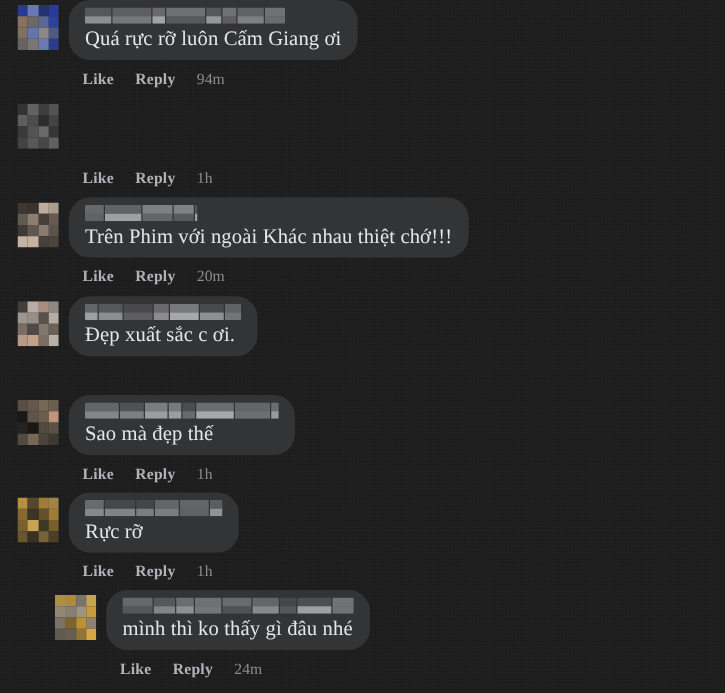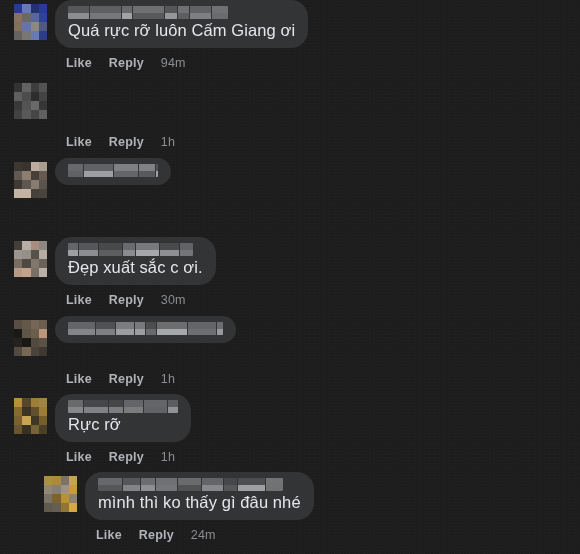--- a/index.html
+++ b/index.html
@@ -20,20 +20,21 @@
     overflow: hidden;
     font-family: "Liberation Sans", sans-serif;
     -webkit-font-smoothing: antialiased;
   }
 
   .comment {
     position: absolute;
     left: 0;
     width: 532px;
     height: 79px;
+    font-family: Liberation Serif, serif;
   }
 
   .avatar {
     position: absolute;
     left: 14px;
     top: 4px;
     width: 33px;
     height: 36px;
     overflow: hidden;
     filter: blur(0.2px);
@@ -224,21 +225,22 @@
                 <i style="top: 6.5px; width: 100%; background: rgba(210, 212, 216, 0.31);"></i>
               </span>
               <span class="blk" style="left: 71px; width: 16px;">
                 <i style="left: 0px; right: 0px; width: 100%; background: rgba(200, 202, 206, 0.52);"></i>
                 <i style="top: 6.5px; width: 100%; background: rgba(210, 212, 216, 0.24);"></i>
               </span>
               <span class="blk" style="left: 88px; width: 2px;">
                 <i style="left: 0px; right: 0px; width: 100%; background: rgba(200, 202, 206, 0.21);"></i>
                 <i style="top: 6.5px; width: 100%; background: rgba(210, 212, 216, 0.68);"></i>
               </span>
-            </div></div></div>
+            </div><div class="msg">Trên Phim với ngoài Khác nhau thiệt chớ!!!</div></div></div>
+        <div class="actions" style="top: 55px;"><span class="act">Like</span><span class="act reply">Reply</span><span class="time">20m</span></div>
       </div>
       <div class="comment" style="top: 237px;">
         <div class="avatar">
           <span class="px" style="left: 0px; top: 0px; background: rgb(92, 84, 76); opacity: 0.61;"></span>
           <span class="px" style="left: 8.25px; top: 0px; background: rgb(216, 206, 196); opacity: 0.82;"></span>
           <span class="px" style="left: 16.5px; top: 0px; background: rgb(201, 168, 146); opacity: 0.81;"></span>
           <span class="px" style="left: 24.75px; top: 0px; background: rgb(216, 206, 196); opacity: 0.6;"></span>
           <span class="px" style="left: 0px; top: 9px; background: rgb(232, 220, 208); opacity: 0.63;"></span>
           <span class="px" style="left: 8.25px; top: 9px; background: rgb(232, 220, 208); opacity: 0.6;"></span>
           <span class="px" style="left: 16.5px; top: 9px; background: rgb(122, 111, 100); opacity: 0.64;"></span>
@@ -275,21 +277,20 @@
               </span>
               <span class="blk" style="left: 92px; width: 19px;">
                 <i style="left: 0px; right: 0px; width: 100%; background: rgba(200, 202, 206, 0.15);"></i>
                 <i style="top: 6.5px; width: 100%; background: rgba(210, 212, 216, 0.57);"></i>
               </span>
               <span class="blk" style="left: 112px; width: 13px;">
                 <i style="left: 0px; right: 0px; width: 100%; background: rgba(200, 202, 206, 0.31);"></i>
                 <i style="top: 6.5px; width: 100%; background: rgba(210, 212, 216, 0.41);"></i>
               </span>
             </div><div class="msg">Đẹp xuất sắc c ơi.</div></div></div>
-        <div class="actions" style="top: 55px;"><span class="act">Like</span><span class="act reply">Reply</span><span class="time">30m</span></div>
       </div>
       <div class="comment" style="top: 316px;">
         <div class="avatar">
           <span class="px" style="left: 0px; top: 0px; background: rgb(109, 95, 81); opacity: 0.75;"></span>
           <span class="px" style="left: 8.25px; top: 0px; background: rgb(122, 106, 88); opacity: 0.76;"></span>
           <span class="px" style="left: 16.5px; top: 0px; background: rgb(122, 106, 88); opacity: 0.95;"></span>
           <span class="px" style="left: 24.75px; top: 0px; background: rgb(109, 95, 81); opacity: 0.97;"></span>
           <span class="px" style="left: 0px; top: 9px; background: rgb(26, 23, 20); opacity: 0.65;"></span>
           <span class="px" style="left: 8.25px; top: 9px; background: rgb(122, 106, 88); opacity: 0.72;"></span>
           <span class="px" style="left: 16.5px; top: 9px; background: rgb(122, 106, 88); opacity: 0.84;"></span>
@@ -329,21 +330,21 @@
                 <i style="top: 6.5px; width: 100%; background: rgba(210, 212, 216, 0.73);"></i>
               </span>
               <span class="blk" style="left: 120px; width: 28px;">
                 <i style="left: 0px; right: 0px; width: 100%; background: rgba(200, 202, 206, 0.33);"></i>
                 <i style="top: 6.5px; width: 100%; background: rgba(210, 212, 216, 0.37);"></i>
               </span>
               <span class="blk" style="left: 149px; width: 6px;">
                 <i style="left: 0px; right: 0px; width: 100%; background: rgba(200, 202, 206, 0.38);"></i>
                 <i style="top: 6.5px; width: 100%; background: rgba(210, 212, 216, 0.64);"></i>
               </span>
-            </div></div></div>
+            </div><div class="msg">Sao mà đẹp thế</div></div></div>
         <div class="actions" style="top: 55px;"><span class="act">Like</span><span class="act reply">Reply</span><span class="time">1h</span></div>
       </div>
       <div class="comment" style="top: 394px;">
         <div class="avatar">
           <span class="px" style="left: 0px; top: 0px; background: rgb(212, 165, 67); opacity: 0.85;"></span>
           <span class="px" style="left: 8.25px; top: 0px; background: rgb(106, 87, 48); opacity: 0.74;"></span>
           <span class="px" style="left: 16.5px; top: 0px; background: rgb(212, 165, 67); opacity: 0.71;"></span>
           <span class="px" style="left: 24.75px; top: 0px; background: rgb(224, 183, 90); opacity: 0.67;"></span>
           <span class="px" style="left: 0px; top: 9px; background: rgb(185, 143, 57); opacity: 0.67;"></span>
           <span class="px" style="left: 8.25px; top: 9px; background: rgb(78, 66, 40); opacity: 0.61;"></span>

